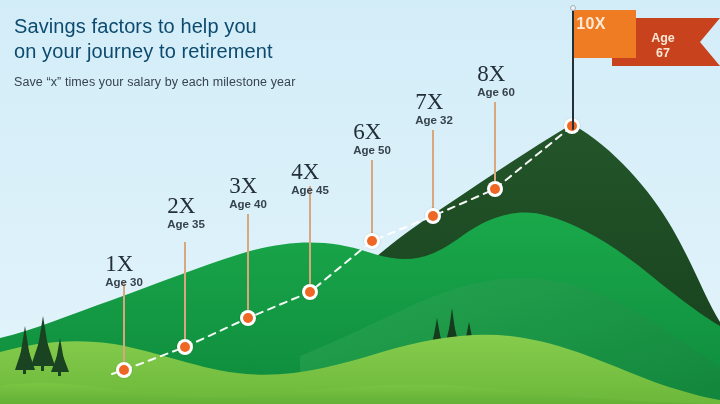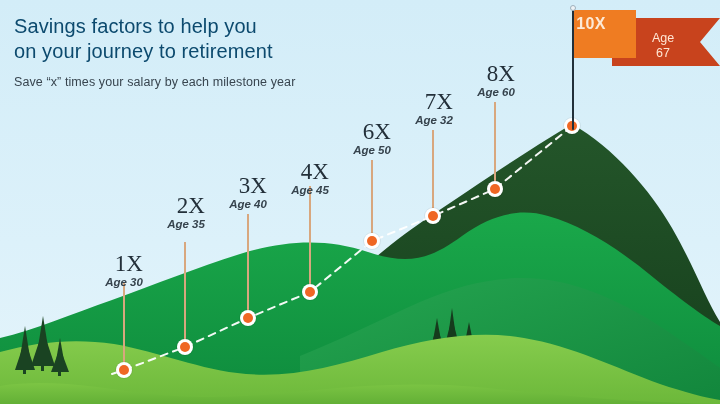--- a/index.html
+++ b/index.html
@@ -38,38 +38,37 @@
     margin-top:11px;
     font-size:12.5px;
     color:#38454f;
     font-weight:400;
     letter-spacing:.1px;
   }
 
   
   .milestone{
     position:absolute;z-index:35;
-    text-align:right;
+    text-align:left;
     transform:translateX(-50%);
     white-space:nowrap;
   }
   .ms-factor{
     font-family:"Liberation Serif", serif;
     font-size:23px;
     line-height:23px;
     color:#23303a;
     font-weight:400;
   }
   .ms-age{
     margin-top:1px;
     font-size:11.5px;
     line-height:13px;
     color:#36434d;
     font-weight:700;
-    font-style:italic;
   }
 
   
   .leader{
     position:absolute;z-index:30;
     width:1.6px;
     background:#d8a77e;
   }
 
   
@@ -121,21 +120,21 @@
     font-family:"Liberation Sans", sans-serif;
     font-size:16px;font-weight:700;
     color:#fde9d5;
     letter-spacing:.3px;
   }
   .flag-tail-label{
     position:absolute;left:72px;top:18px;
     width:62px;height:56px;
     display:flex;flex-direction:column;
     align-items:center;justify-content:center;
-    font-size:12.5px;font-weight:400;
+    font-size:12.5px;font-weight:700;
     color:#ffe6d4;
     line-height:15px;
   }
 </style>
 </head>
 <body>
 
 <div id="infographic">
 
   <div class="sky"></div>

